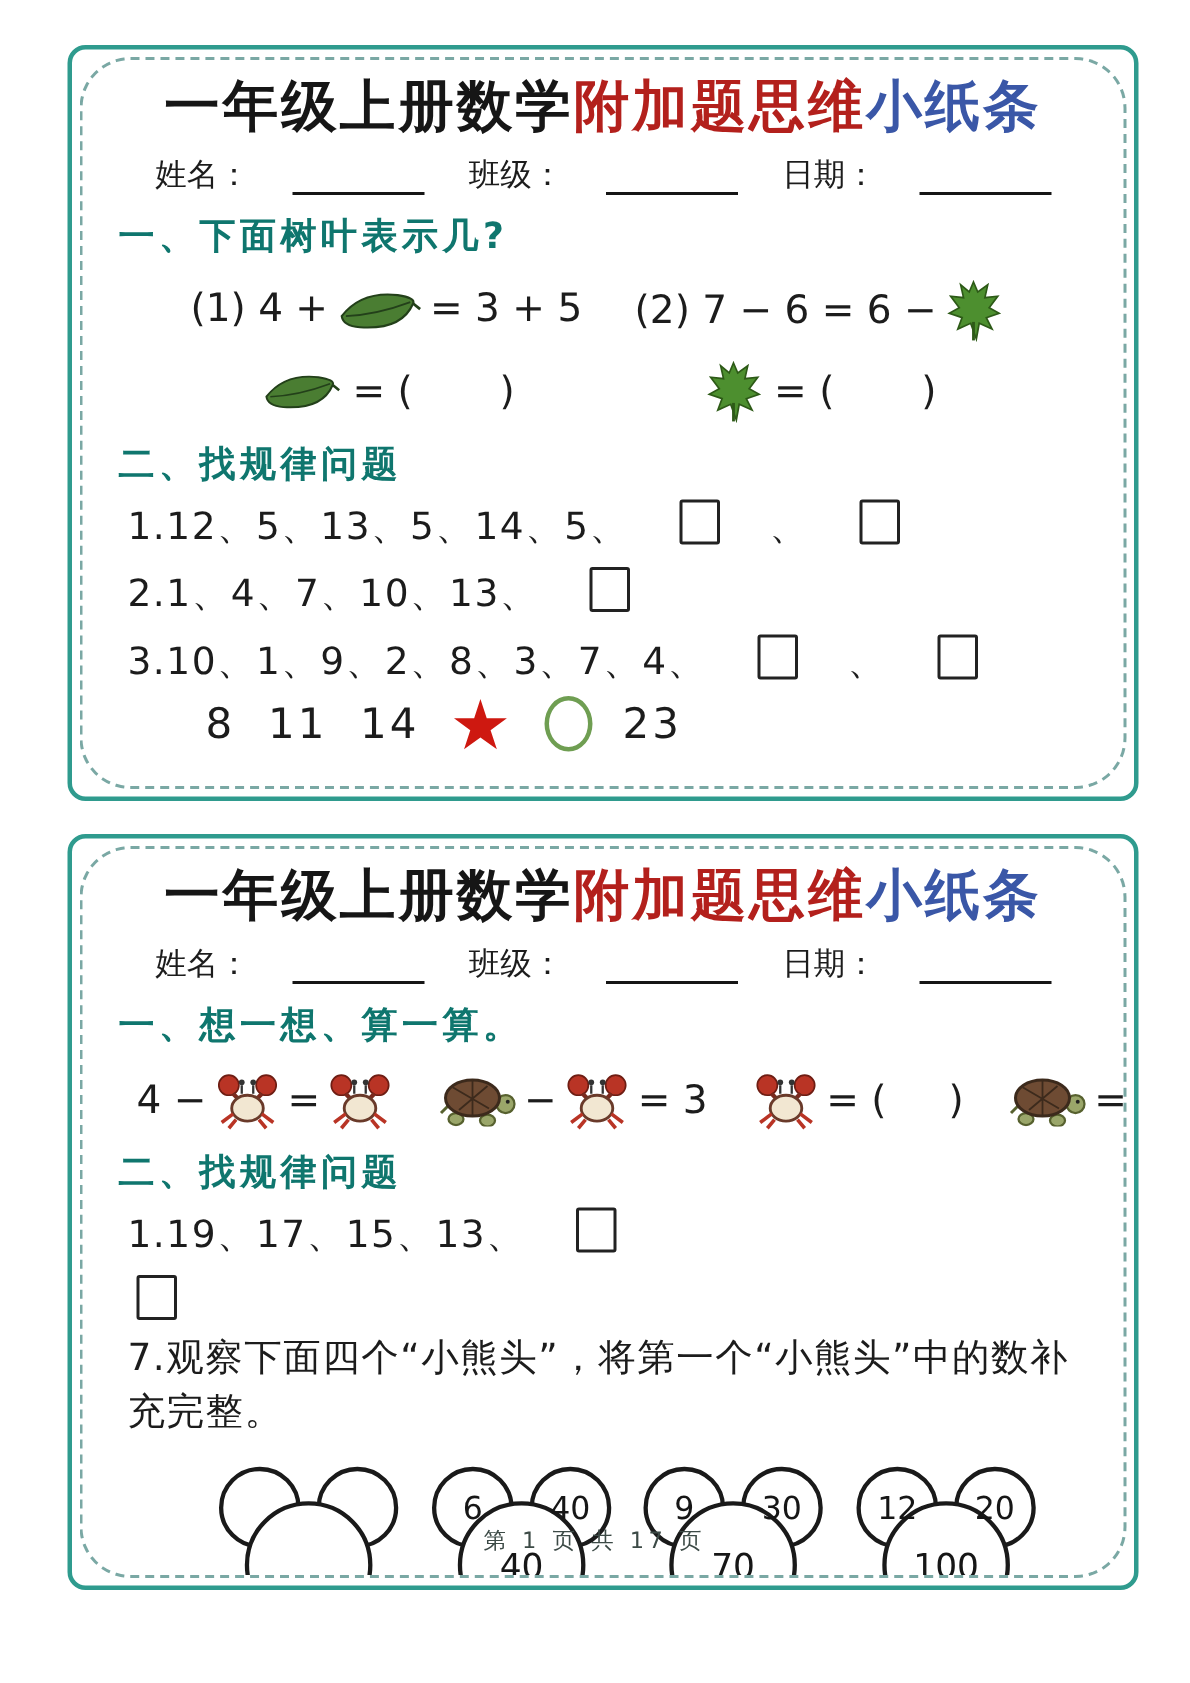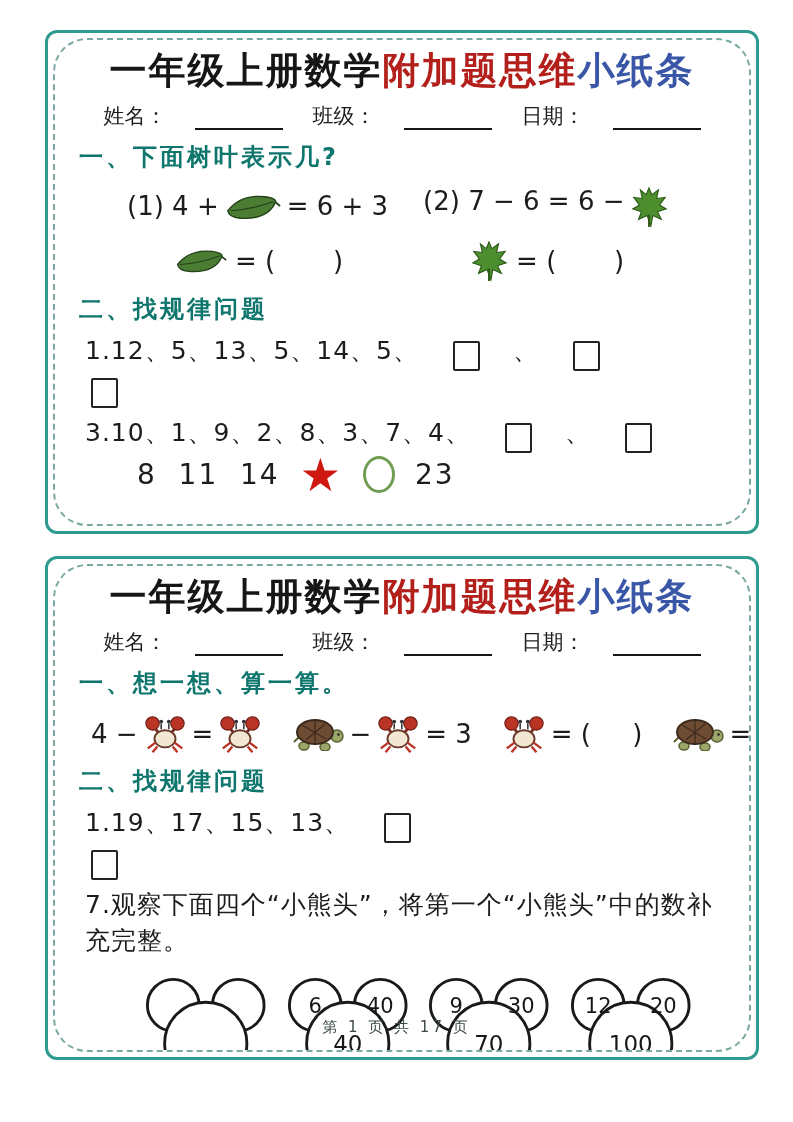--- a/index.html
+++ b/index.html
@@ -63,32 +63,32 @@
     font-size: 24px;
     font-weight: bold;
     letter-spacing: 3px;
     margin: 12px 0 0 4px;
     line-height: 1.25;
   }
   .pre { white-space: pre; }
   
   .eq-grid { display: flex; margin-top: 14px; font-size: 26px; align-items: center; }
   .eq-col-l { width: 52%; padding-left: 52px; display: flex; align-items: flex-start; gap: 6px; }
-  .eq-col-r { width: 48%; padding-left: 8px; display: flex; align-items: flex-start; gap: 6px; }
+  .eq-col-r { width: 48%; padding-left: 8px; display: flex; align-items: center; gap: 6px; }
   .ans-grid { display: flex; margin-top: 12px; font-size: 26px; align-items: center; }
   .ans-col-l { width: 52%; padding-left: 100px; display: flex; align-items: center; gap: 8px; }
   .ans-col-r { width: 48%; padding-left: 55px; display: flex; align-items: center; gap: 8px; }
   
   .seq {
     font-size: 25px;
     margin: 9px 0 0 10px;
     letter-spacing: 1px;
     line-height: 36px;
     display: flex;
-    align-items: flex-end;
+    align-items: flex-start;
     flex-wrap: nowrap;
     gap: 28px;
   }
   .box {
     display: inline-block;
     width: 27px;
     height: 30px;
     border: 2.5px solid #222;
     border-radius: 2px;
     margin: 0 5px -2px 6px;
@@ -170,21 +170,21 @@
     <div class="heading">一、下面树叶表示几?</div>
 
     <div class="eq-grid">
       <div class="eq-col-l">
         <span class="pre">(1) 4 +</span>
         <svg width="56" height="32" viewBox="0 0 60 34">
           <path d="M3 21 Q17 3 43 6 Q56 8 54 12 Q46 31 16 29 Q4 28 3 21 Z" fill="#4a7d32" stroke="#23401a" stroke-width="1.5"></path>
           <path d="M6 21 Q28 20 52 11" fill="none" stroke="#23401a" stroke-width="1.2"></path>
           <path d="M54 12 L59 16" stroke="#23401a" stroke-width="2"></path>
         </svg>
-        <span class="pre">= 6 + 3</span>
+        <span class="pre">= 3 + 5</span>
       </div>
       <div class="eq-col-r">
         <span class="pre">(2) 7 − 6 = 6 −</span>
         <svg width="38" height="42" viewBox="0 0 40 44">
           <path d="M20 2 L23 9 L30 4 L28 13 L37 12 L31 20 L38 24 L29 27 L33 35 L24 31 L22 42 L18 31 L9 35 L12 27 L3 24 L10 20 L4 12 L13 13 L11 4 L17 9 Z" fill="#4d8f2f" stroke="#2d5a17" stroke-width="1.2"></path>
           <path d="M20 30 L20 43" stroke="#2d5a17" stroke-width="2"></path>
         </svg>
       </div>
     </div>
 
@@ -208,20 +208,21 @@
 
     <div class="heading">二、找规律问题</div>
 
     <div class="seq">
       <span>1.12、5、13、5、14、5、</span>
         <span class="box"></span>
         <span>、</span>
         <span class="box"></span>
     </div>
     <div class="seq">
+      <span>2.1、4、7、10、13、</span>
         <span class="box"></span>
     </div>
     <div class="seq">
       <span>3.10、1、9、2、8、3、7、4、</span>
         <span class="box"></span>
         <span>、</span>
         <span class="box"></span>
     </div>
     <div class="star-row">
       <span class="pre">8  11  14</span>

